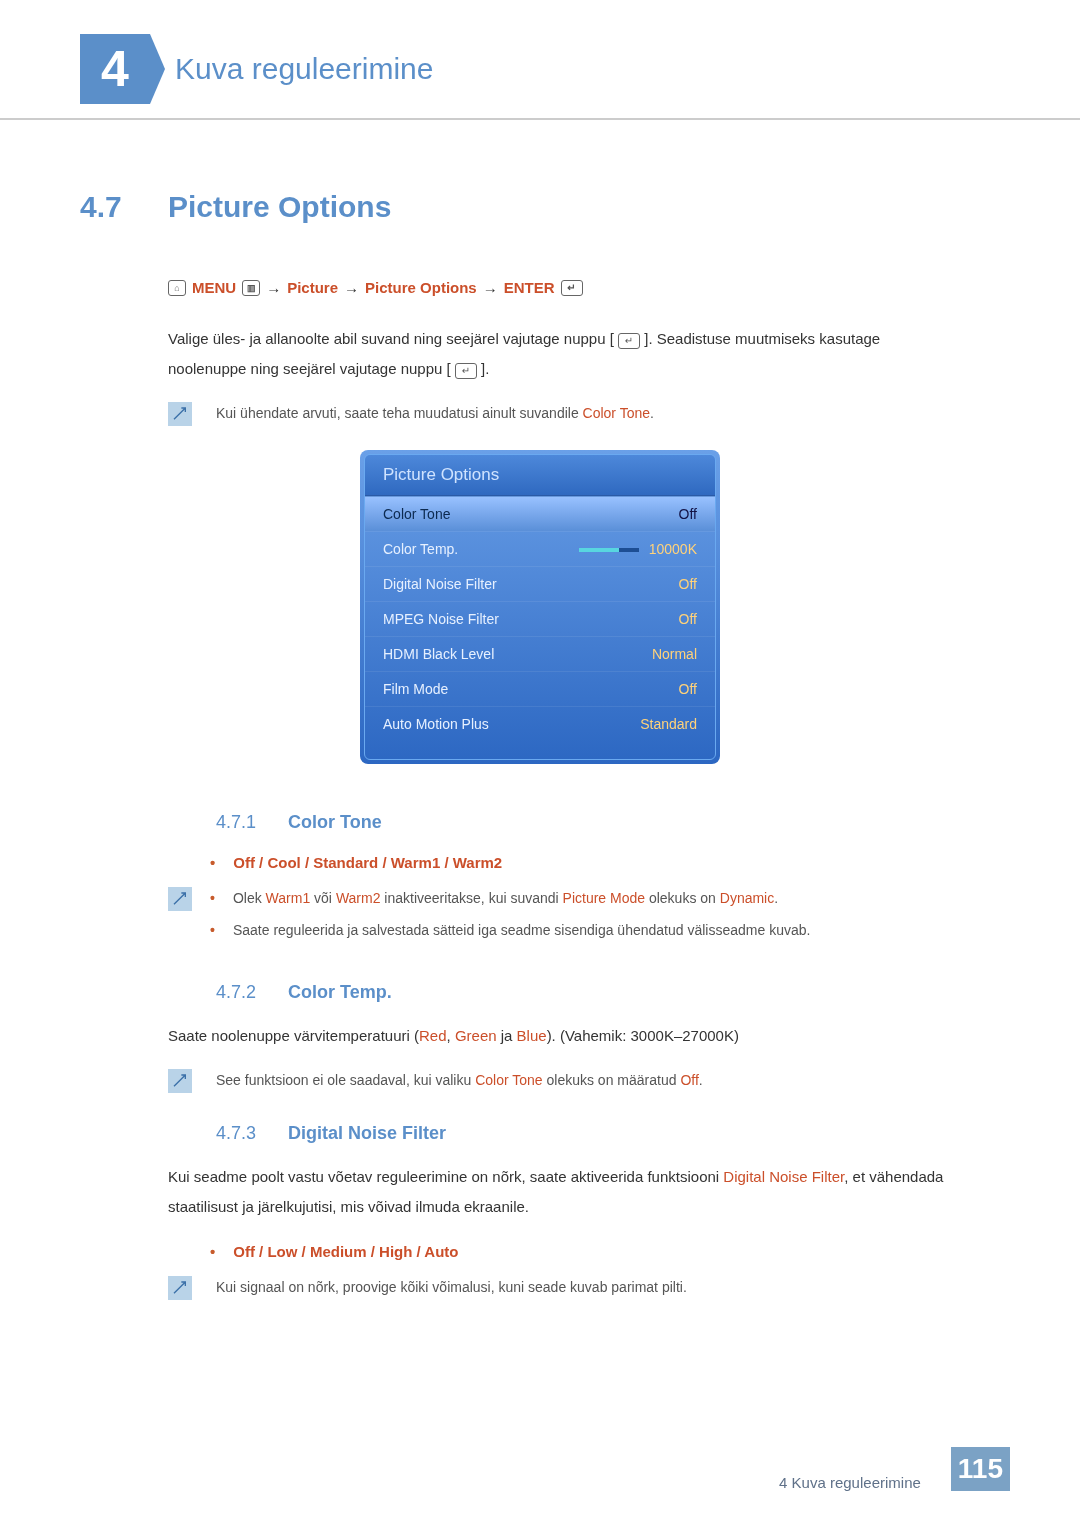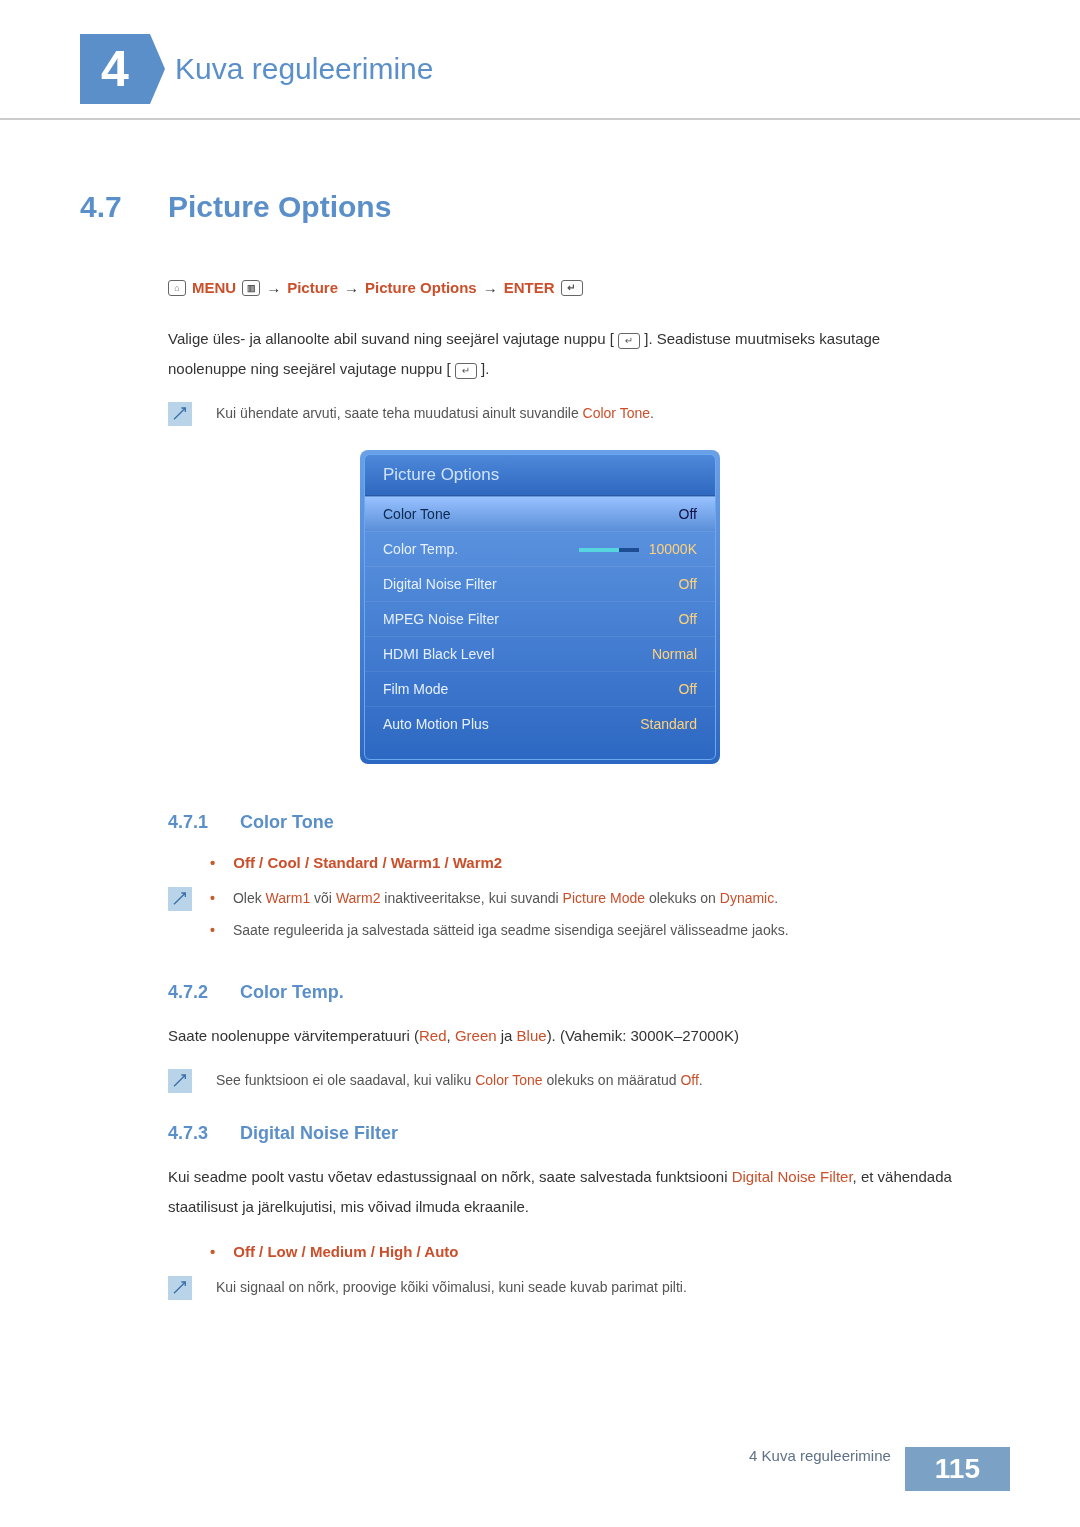--- a/index.html
+++ b/index.html
@@ -185,22 +185,23 @@
   
   .sub-row {
     display: flex;
     align-items: baseline;
     gap: 22px;
     margin: 10px 0 18px 88px;
   }
   .sub-num {
     color: #5b8fc9;
     font-size: 18px;
-    font-weight: bold;
+    font-weight: normal;
     width: 50px;
+    margin-left: 48px;
   }
   .sub-title {
     color: #5b8fc9;
     font-size: 18px;
     font-weight: bold;
   }
   .bullet-list {
     margin-left: 130px;
     font-size: 15px;
   }
@@ -225,31 +226,32 @@
     line-height: 1.6;
     color: #555;
   }
 
   
   .footer {
     position: absolute;
     bottom: 36px;
     right: 70px;
     display: flex;
-    align-items: flex-start;
+    align-items: flex-end;
     gap: 14px;
     font-size: 15px;
     color: #5f7189;
   }
   .page-badge {
     background: #7ba2c5;
     color: #fff;
     font-size: 28px;
     font-weight: bold;
-    padding: 6px 30px;
+    padding: 6px 7px;
+    margin-left: 16px;
   }
 </style>
 </head>
 <body>
 
 <div class="header">
   <div class="chapter-badge">4</div>
   <div class="chapter-title">Kuva reguleerimine</div>
 </div>
 
@@ -348,21 +350,21 @@
     </div>
     <div class="note-body">
       <div class="row">
         <span class="bullet-dot">•</span>
         <span>
           <span>Olek </span><span class="red">Warm1</span><span> või </span><span class="red">Warm2</span><span> inaktiveeritakse, kui suvandi </span><span class="red">Picture Mode</span><span> olekuks on </span><span class="red">Dynamic</span><span>.</span>
         </span>
       </div>
       <div class="row">
         <span class="bullet-dot">•</span>
-        <span>Saate reguleerida ja salvestada sätteid iga seadme sisendiga seejärel välisseadme jaoks.</span>
+        <span>Saate reguleerida ja salvestada sätteid iga seadme sisendiga ühendatud välisseadme kuvab.</span>
       </div>
     </div>
   </div>
 
   <div class="sub-row" style="margin-top:30px">
     <div class="sub-num">4.7.2</div>
     <div class="sub-title">Color Temp.</div>
   </div>
   <div class="indent body-text">
     <span>Saate noolenuppe värvitemperatuuri (</span><span class="red">Red</span><span>, </span><span class="red">Green</span><span> ja </span><span class="red">Blue</span><span>). (Vahemik: 3000K–27000K)</span>
@@ -376,21 +378,21 @@
     <div class="note-body">
       <span>See funktsioon ei ole saadaval, kui valiku </span><span class="red">Color Tone</span><span> olekuks on määratud </span><span class="red">Off</span><span>.</span>
     </div>
   </div>
 
   <div class="sub-row" style="margin-top:30px">
     <div class="sub-num">4.7.3</div>
     <div class="sub-title">Digital Noise Filter</div>
   </div>
   <div class="indent body-text">
-    <span>Kui seadme poolt vastu võetav edastussignaal on nõrk, saate salvestada funktsiooni </span><span class="red">Digital Noise Filter</span><span>, et vähendada staatilisust ja järelkujutisi, mis võivad ilmuda ekraanile.</span>
+    <span>Kui seadme poolt vastu võetav reguleerimine on nõrk, saate aktiveerida funktsiooni </span><span class="red">Digital Noise Filter</span><span>, et vähendada staatilisust ja järelkujutisi, mis võivad ilmuda ekraanile.</span>
   </div>
   <div class="bullet-list">
     <div class="row">
       <span class="bullet-dot">•</span>
       <span class="red" style="font-weight:bold" id="sub3-opts">Off / Low / Medium / High / Auto</span>
     </div>
   </div>
   <div class="note-row">
     <div class="note-icon">
       <svg viewBox="0 0 24 24" fill="none" stroke="#3b70a8" stroke-width="2">

